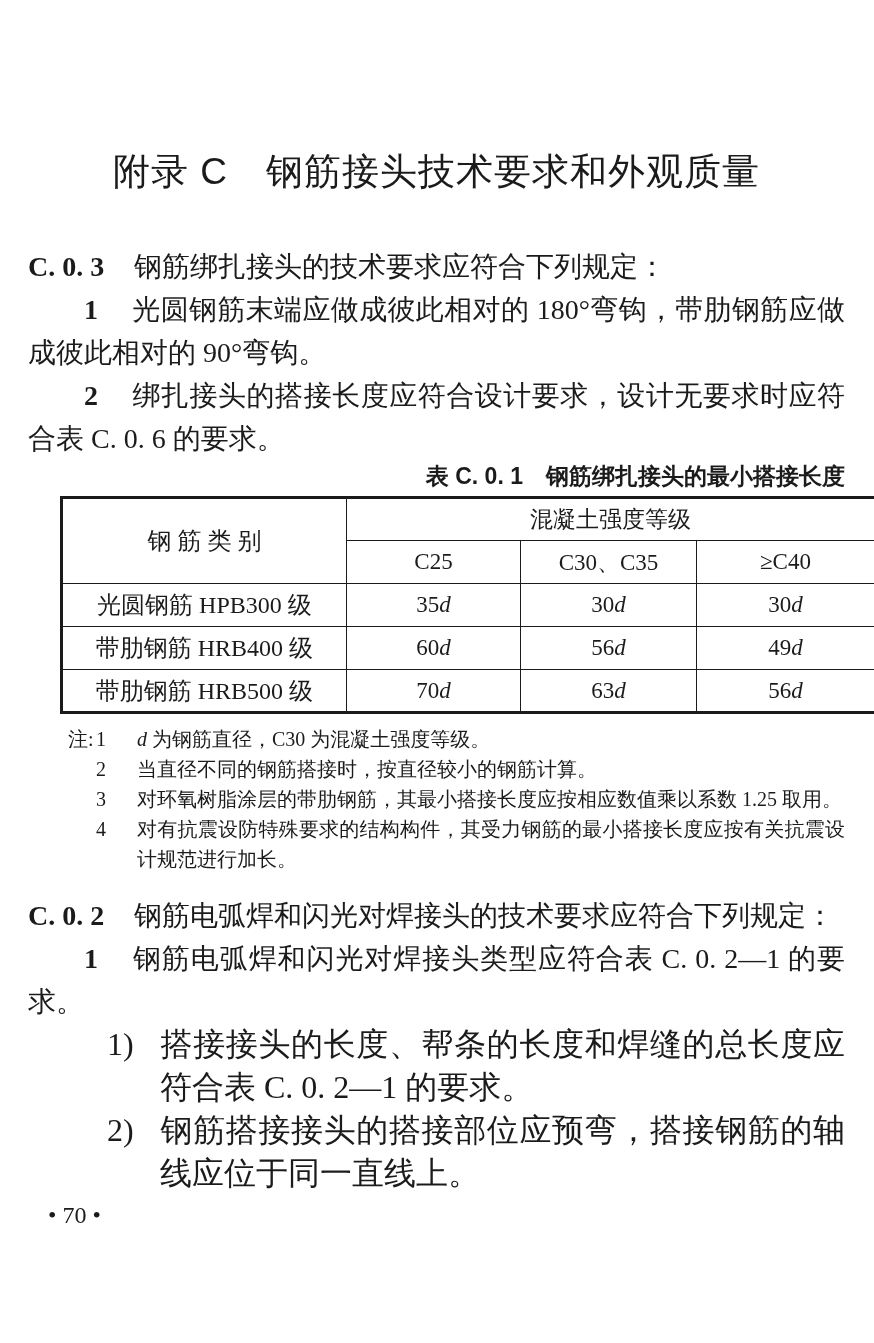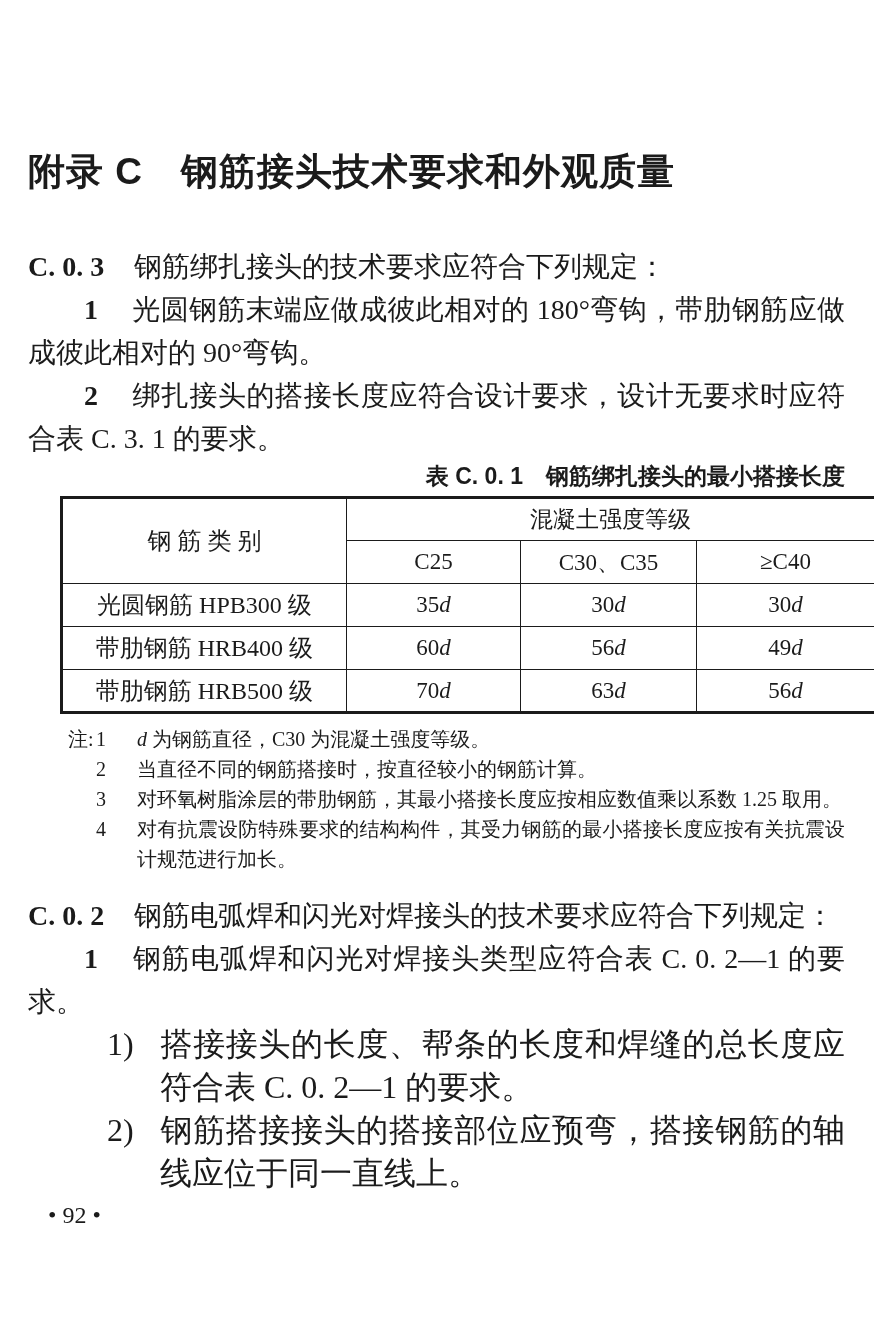--- a/index.html
+++ b/index.html
@@ -6,23 +6,24 @@
   html, body { width: 874px; height: 1343px; overflow: hidden; }
   body {
     background: #ffffff;
     color: #1b1b1b;
     font-family: "Liberation Serif", "DejaVu Serif", serif;
   }
   .page { width: 874px; height: 1343px; padding: 148px 29px 0 28px; }
 
   .doc-title {
     font-family: "Liberation Sans", "DejaVu Sans", sans-serif;
-    font-weight: 700;
+    font-weight: 400;
     font-size: 37px;
     line-height: 48px;
+    text-align: center;
     letter-spacing: 1px;
   }
 
   .clause {
     font-size: 28px;
     line-height: 43px;
     text-align: justify;
   }
   .clause-c01 { margin-top: 49px; }
   .clause-c02 { margin-top: 20px; }
@@ -108,21 +109,21 @@
 <body>
 
 <div class="page">
 
   <h1 class="doc-title">附录 C　钢筋接头技术要求和外观质量</h1>
 
   <p class="clause clause-c01"><span class="clause-label">C. 0. 3</span><span>钢筋绑扎接头的技术要求应符合下列规定：</span></p>
 
   <p class="body-item"><span class="item-num">1</span><span>光圆钢筋末端应做成彼此相对的 180°弯钩，带肋钢筋应做成彼此相对的 90°弯钩。</span></p>
 
-  <p class="body-item"><span class="item-num">2</span><span>绑扎接头的搭接长度应符合设计要求，设计无要求时应符合表 C. 3. 1 的要求。</span></p>
+  <p class="body-item"><span class="item-num">2</span><span>绑扎接头的搭接长度应符合设计要求，设计无要求时应符合表 C. 0. 6 的要求。</span></p>
 
   <div class="table-caption">表 C. 0. 1　钢筋绑扎接头的最小搭接长度</div>
 
   <table class="lap-table">
     <colgroup>
         <col class="c-type">
         <col class="c-g1">
         <col class="c-g2">
         <col class="c-g3">
       </colgroup>
@@ -182,15 +183,15 @@
 
   <p class="clause clause-c02"><span class="clause-label">C. 0. 2</span><span>钢筋电弧焊和闪光对焊接头的技术要求应符合下列规定：</span></p>
 
   <p class="body-item"><span class="item-num">1</span><span>钢筋电弧焊和闪光对焊接头类型应符合表 C. 0. 2—1 的要求。</span></p>
 
 
   <p class="sub-item"><span class="sub-num">1)</span><span>搭接接头的长度、帮条的长度和焊缝的总长度应符合表 C. 0. 2—1 的要求。</span></p>
 
   <p class="sub-item"><span class="sub-num">2)</span><span>钢筋搭接接头的搭接部位应预弯，搭接钢筋的轴线应位于同一直线上。</span></p>
 
-  <div class="page-number">• 92 •</div>
+  <div class="page-number">• 70 •</div>
 
 </div>
 
 </body></html>

